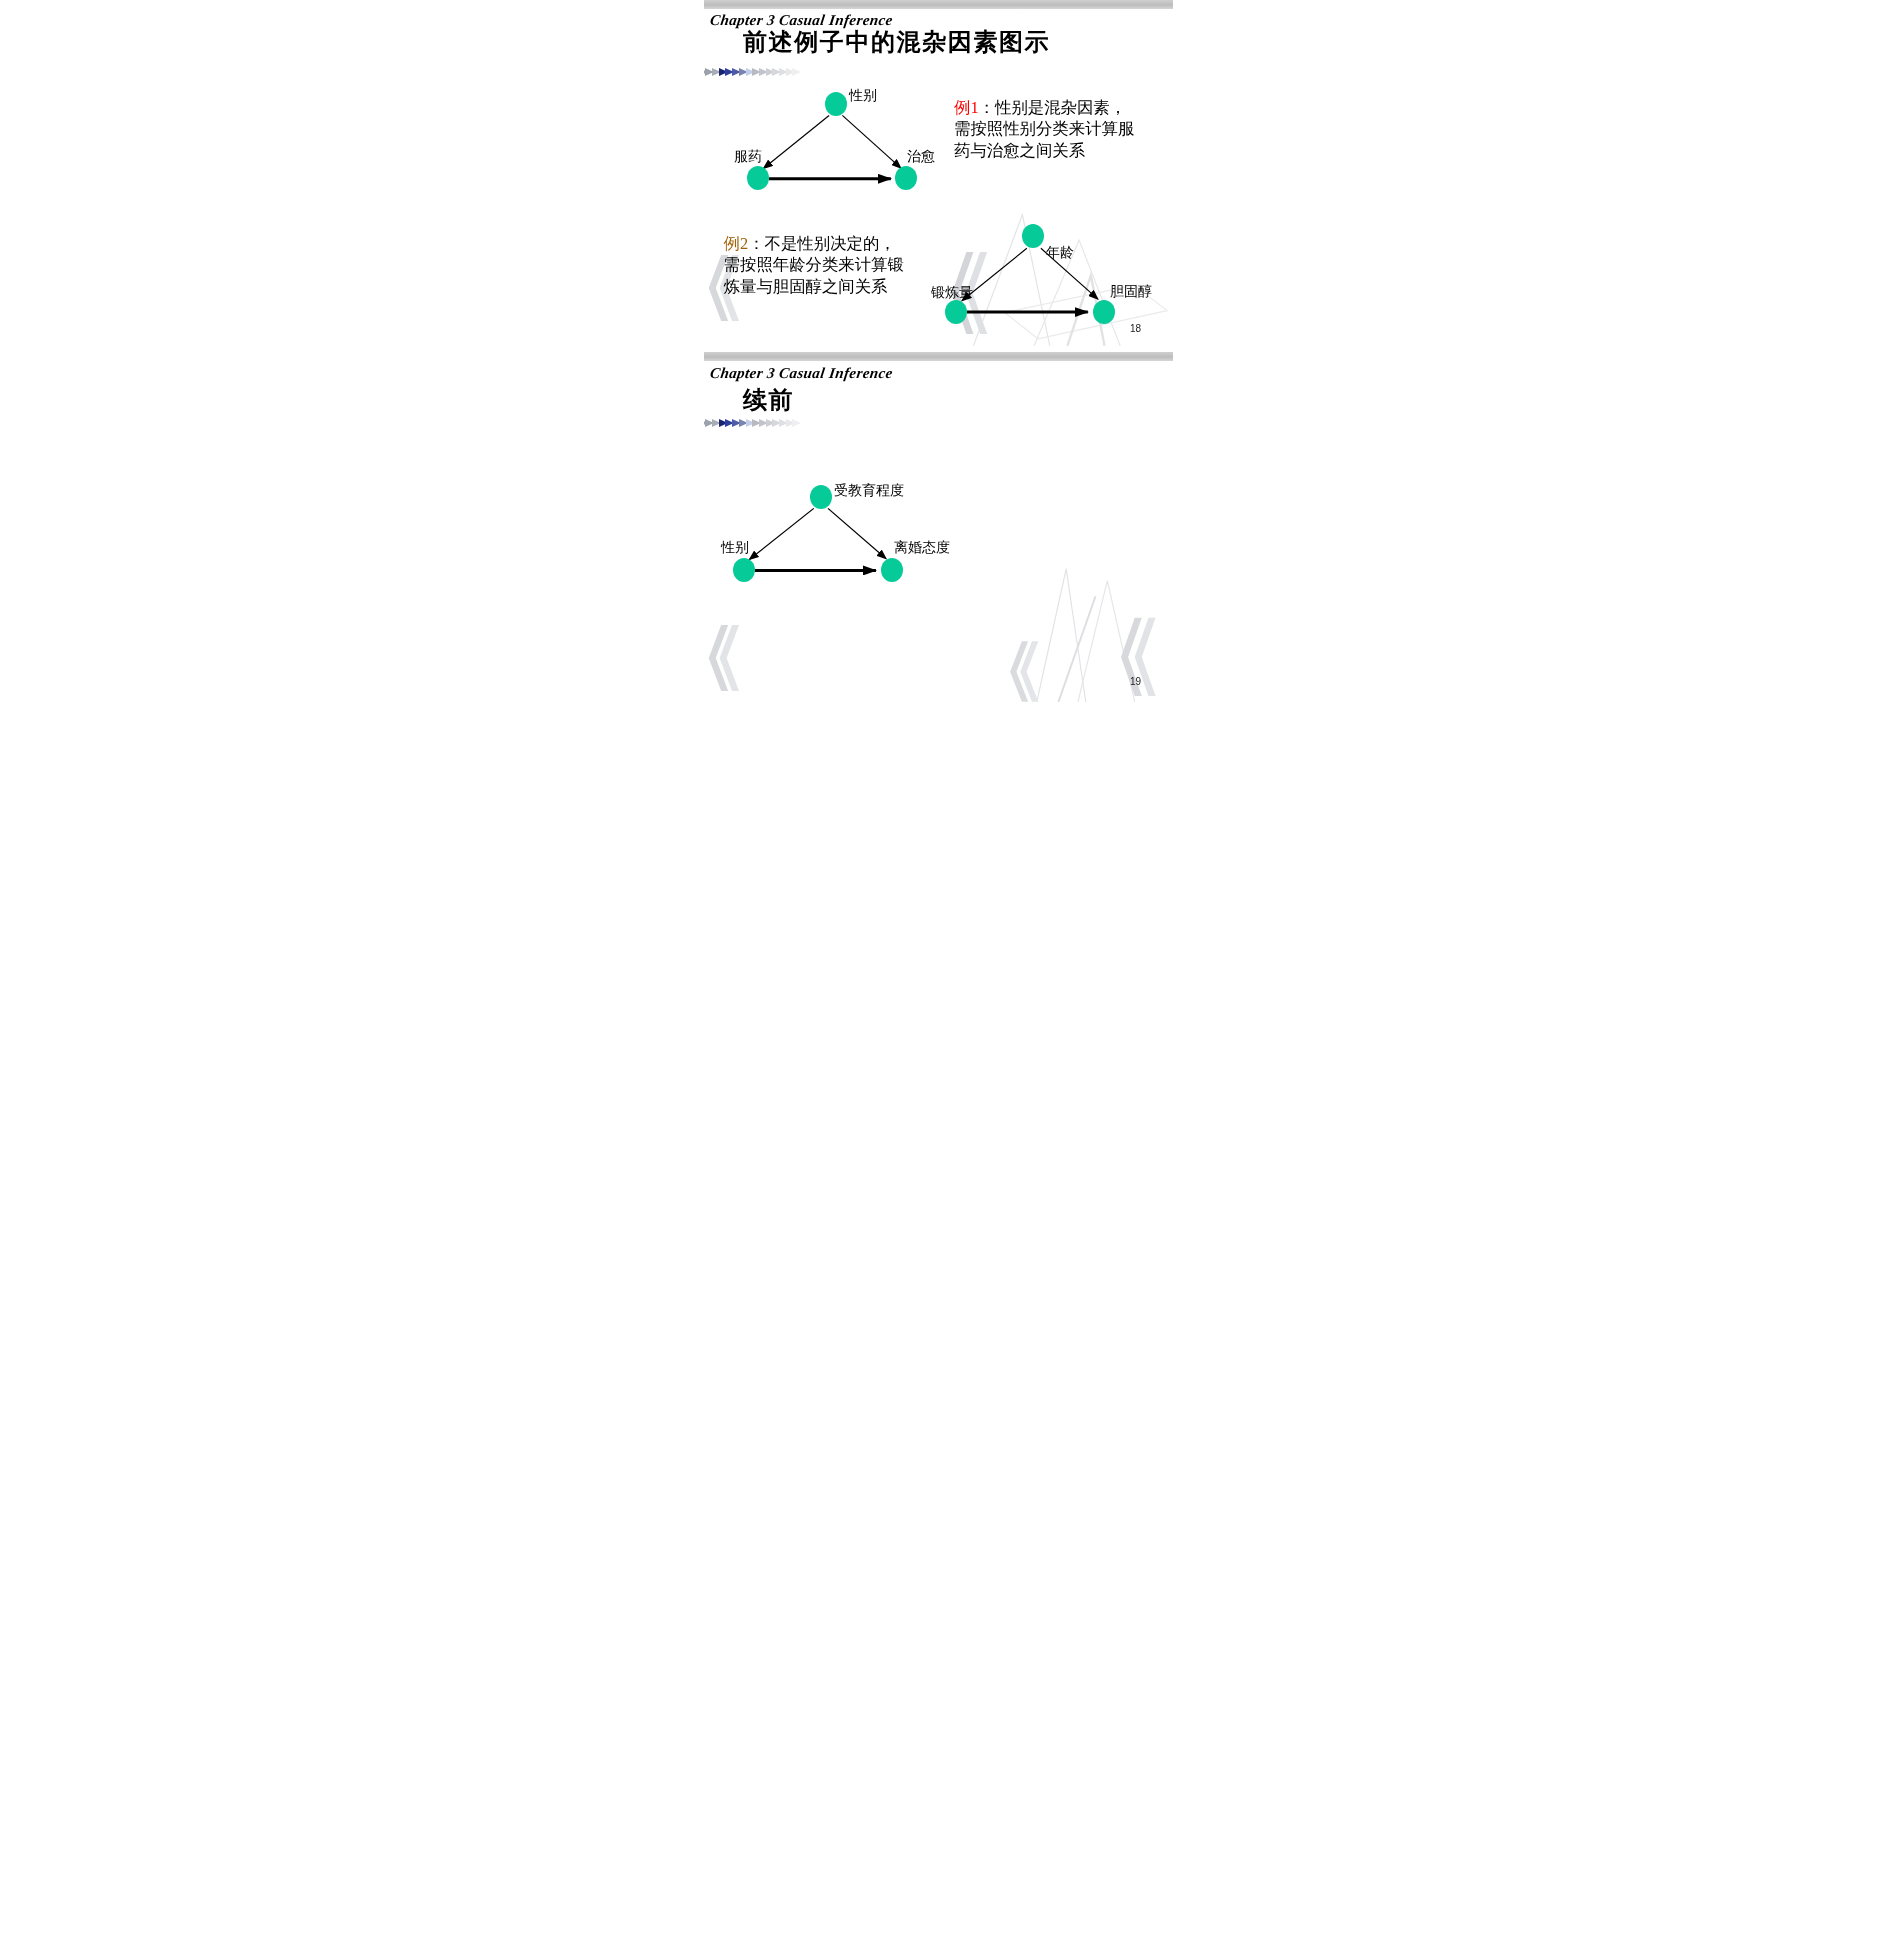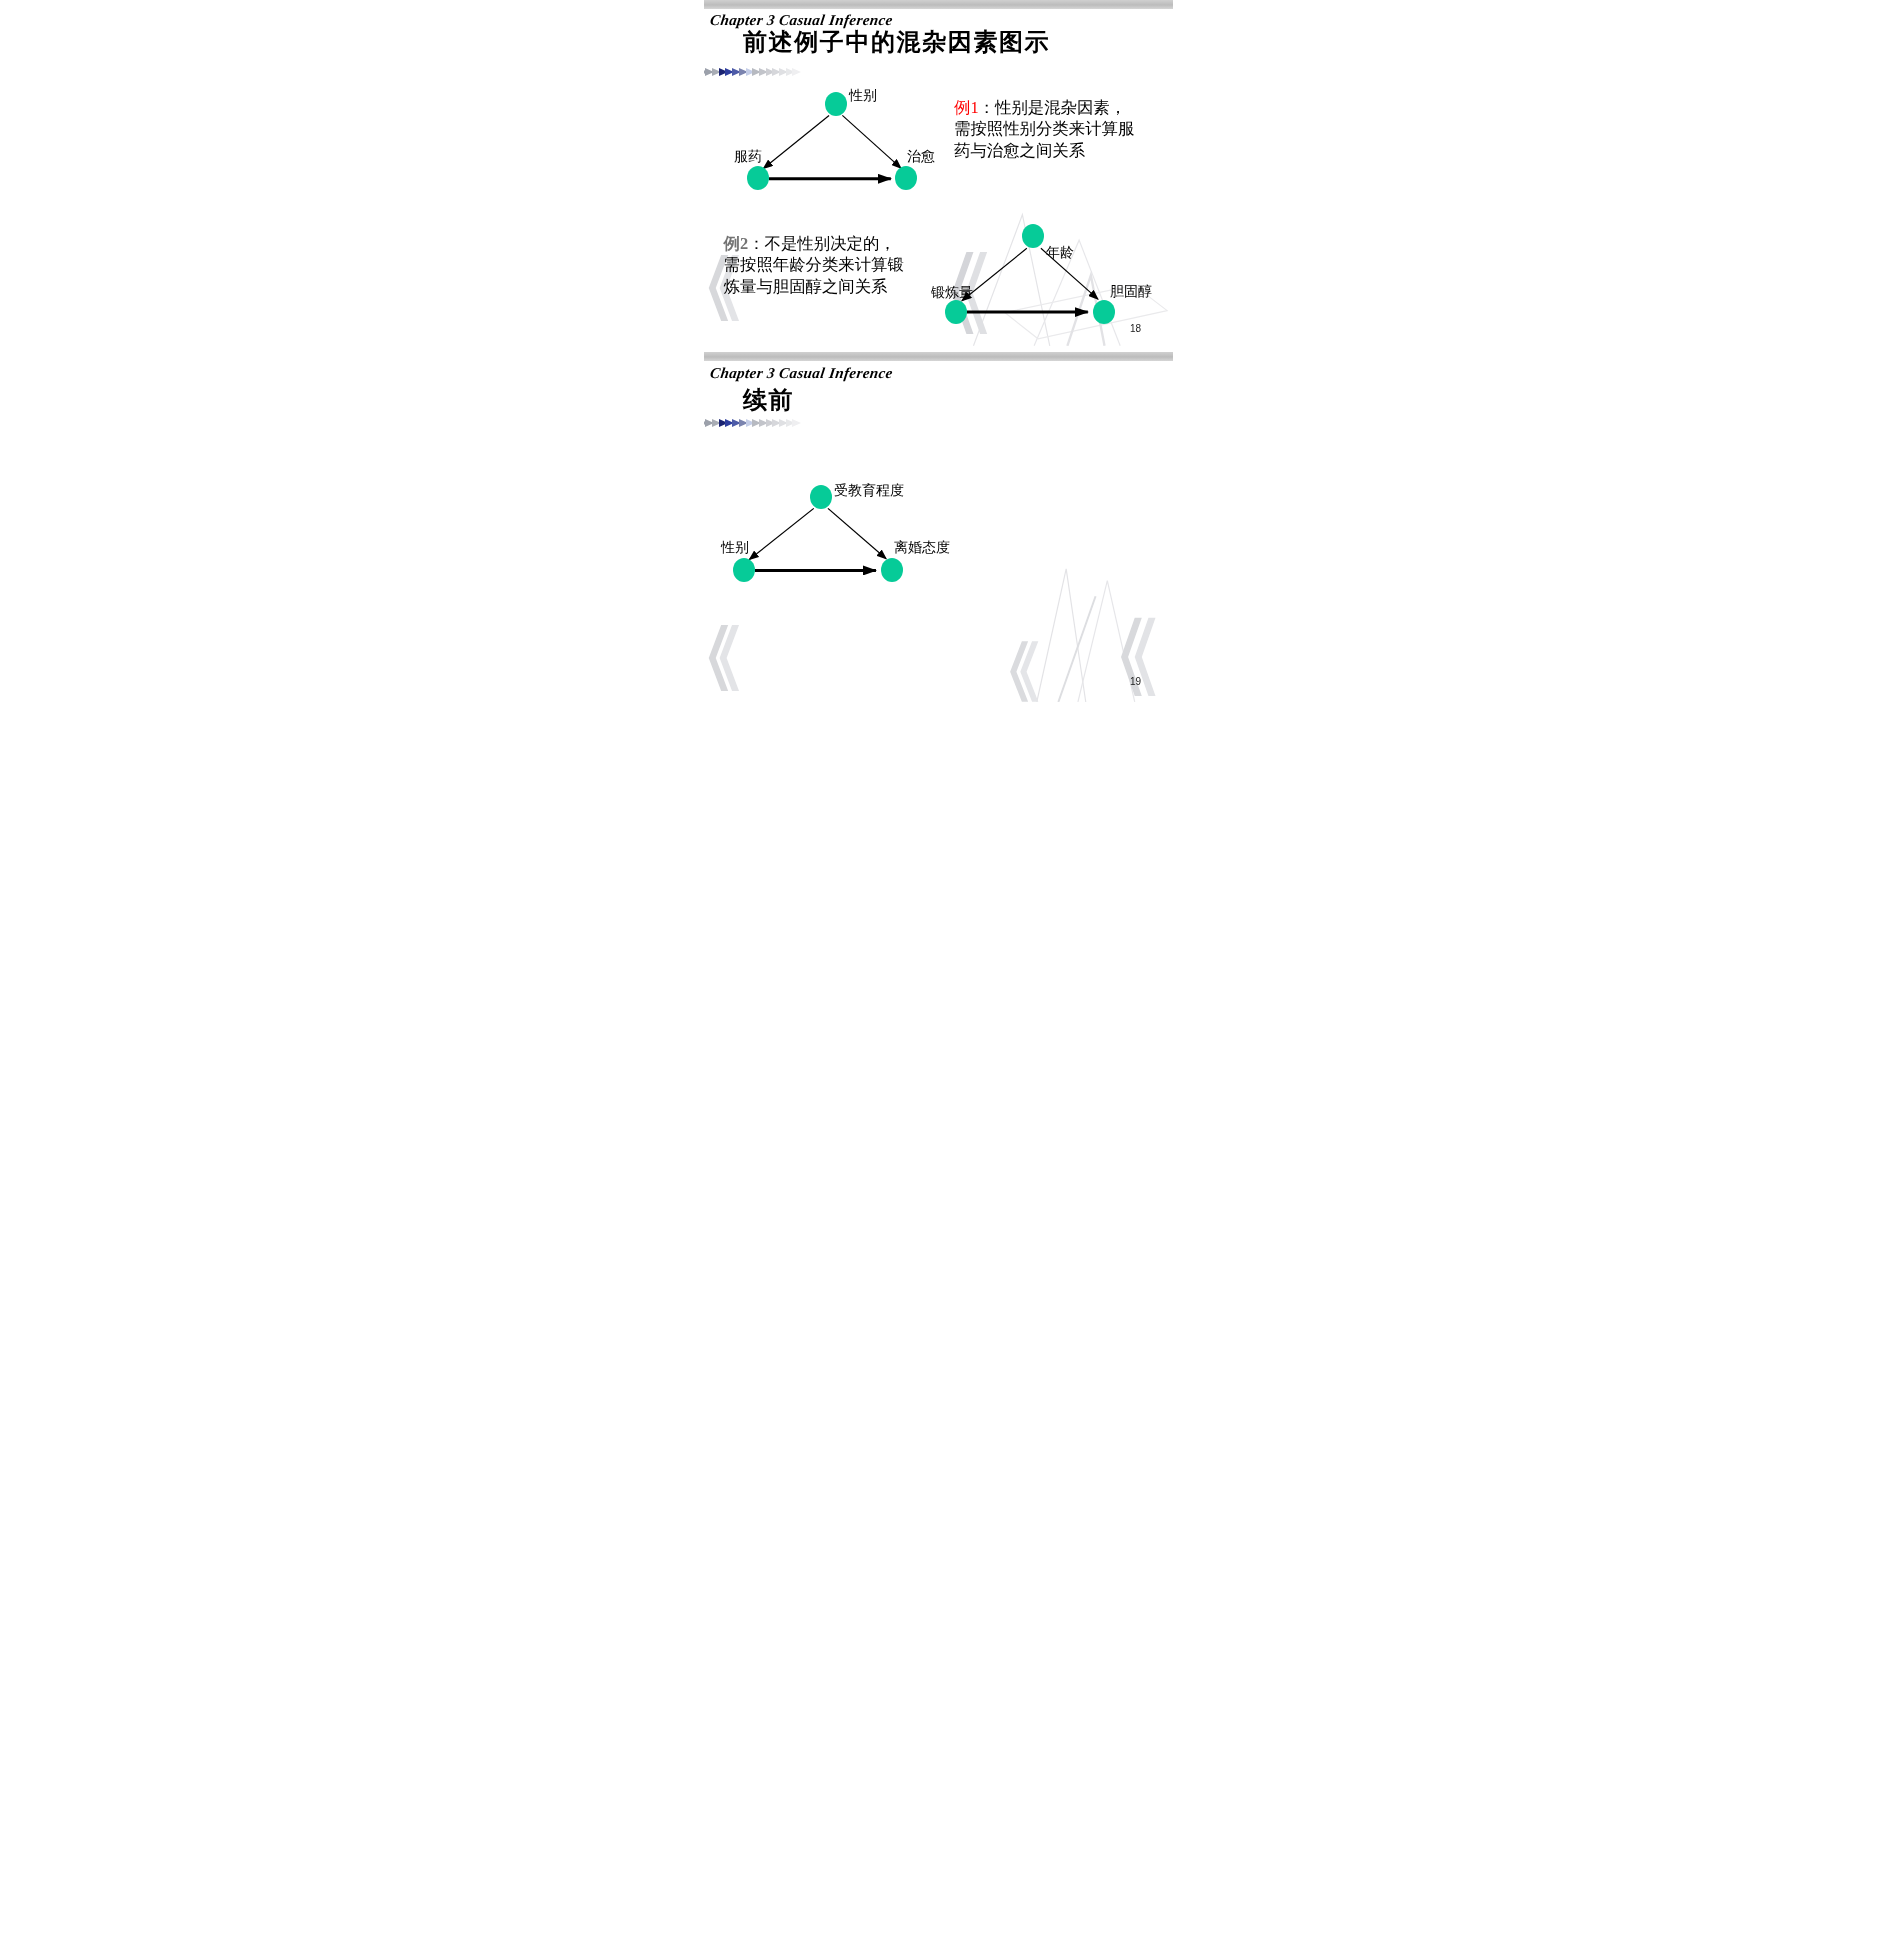--- a/index.html
+++ b/index.html
@@ -75,21 +75,21 @@
     <div class="node" style="left: 191px; top: 157px; background: rgb(6, 203, 152);"></div>
     <div class="nlabel" style="left:203px;top:139px;">治愈</div>
 
     <div class="tblock" style="left:250px;top:88px;">
       <div><span class="red-prefix" style="color: rgb(255, 0, 0);">例1</span><span>：性别是混杂因素，</span></div>
       <div>需按照性别分类来计算服</div>
       <div>药与治愈之间关系</div>
     </div>
 
     <div class="tblock" style="left:19.6px;top:224px;">
-      <div><span class="red-prefix" style="color: #737373; font-weight: bold;">例2</span><span>：不是性别决定的，</span></div>
+      <div><span class="red-prefix" style="color: #a16207;">例2</span><span>：不是性别决定的，</span></div>
       <div>需按照年龄分类来计算锻</div>
       <div>炼量与胆固醇之间关系</div>
     </div>
 
     <div class="node" style="left: 318px; top: 215px; background: rgb(6, 203, 152);"></div>
     <div class="nlabel" style="left:342px;top:215px;margin-top:20px;">年龄</div>
     <div class="node" style="left: 241px; top: 291px; background: rgb(6, 203, 152);"></div>
     <div class="nlabel" style="left:227px;top:275px;">锻炼量</div>
     <div class="node" style="left: 389px; top: 291px; background: rgb(6, 203, 152);"></div>
     <div class="nlabel" style="left:406px;top:274px;">胆固醇</div>

